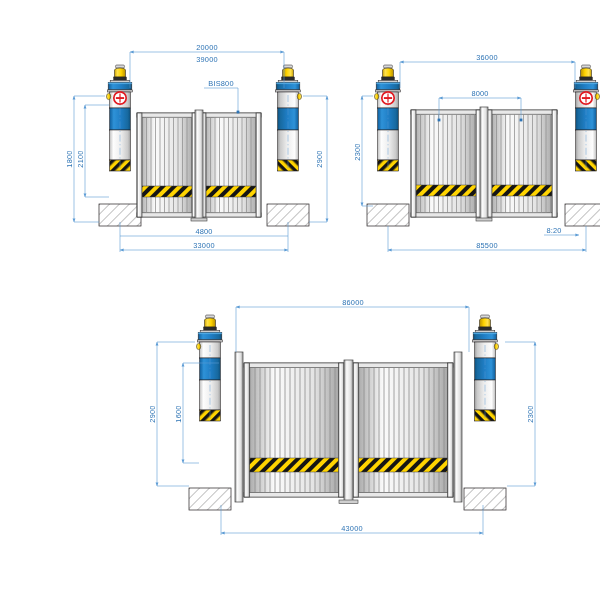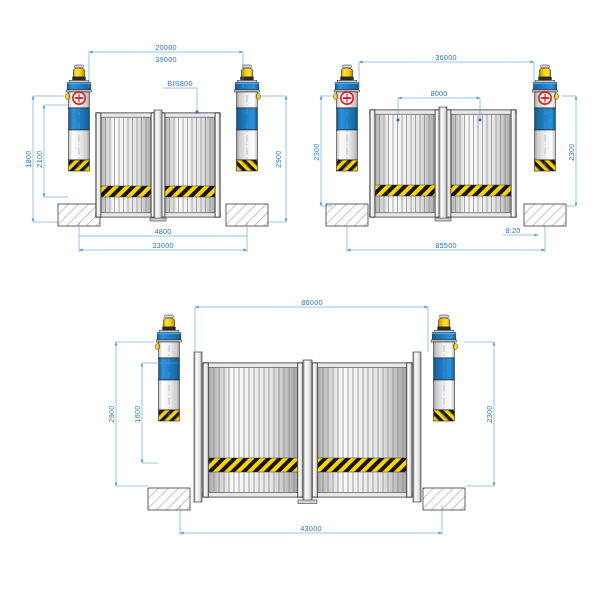--- a/index.html
+++ b/index.html
@@ -3,21 +3,21 @@
 <meta charset="utf-8">
 <style>
   html,body{margin:0;padding:0;}
   body{
     width:600px;height:600px;
     background:#ffffff;
     font-family:"Liberation Sans", sans-serif;
     overflow:hidden;
     position:relative;
   }
-  #stage{position:absolute;left:0;top:0;width:484px;height:600px;}
+  #stage{position:absolute;left:0;top:0;width:484px;height:600px;padding-left:41px;}
   svg{display:block;}
   .dimtxt{fill:#2e74b5;font-family:"Liberation Sans",sans-serif;font-size:7.4px;letter-spacing:0.2px;}
 </style>
 </head>
 <body>
 
 <div id="stage">
 <svg width="600" height="600" viewBox="0 0 600 600" xmlns="http://www.w3.org/2000/svg">
   <defs>
 

